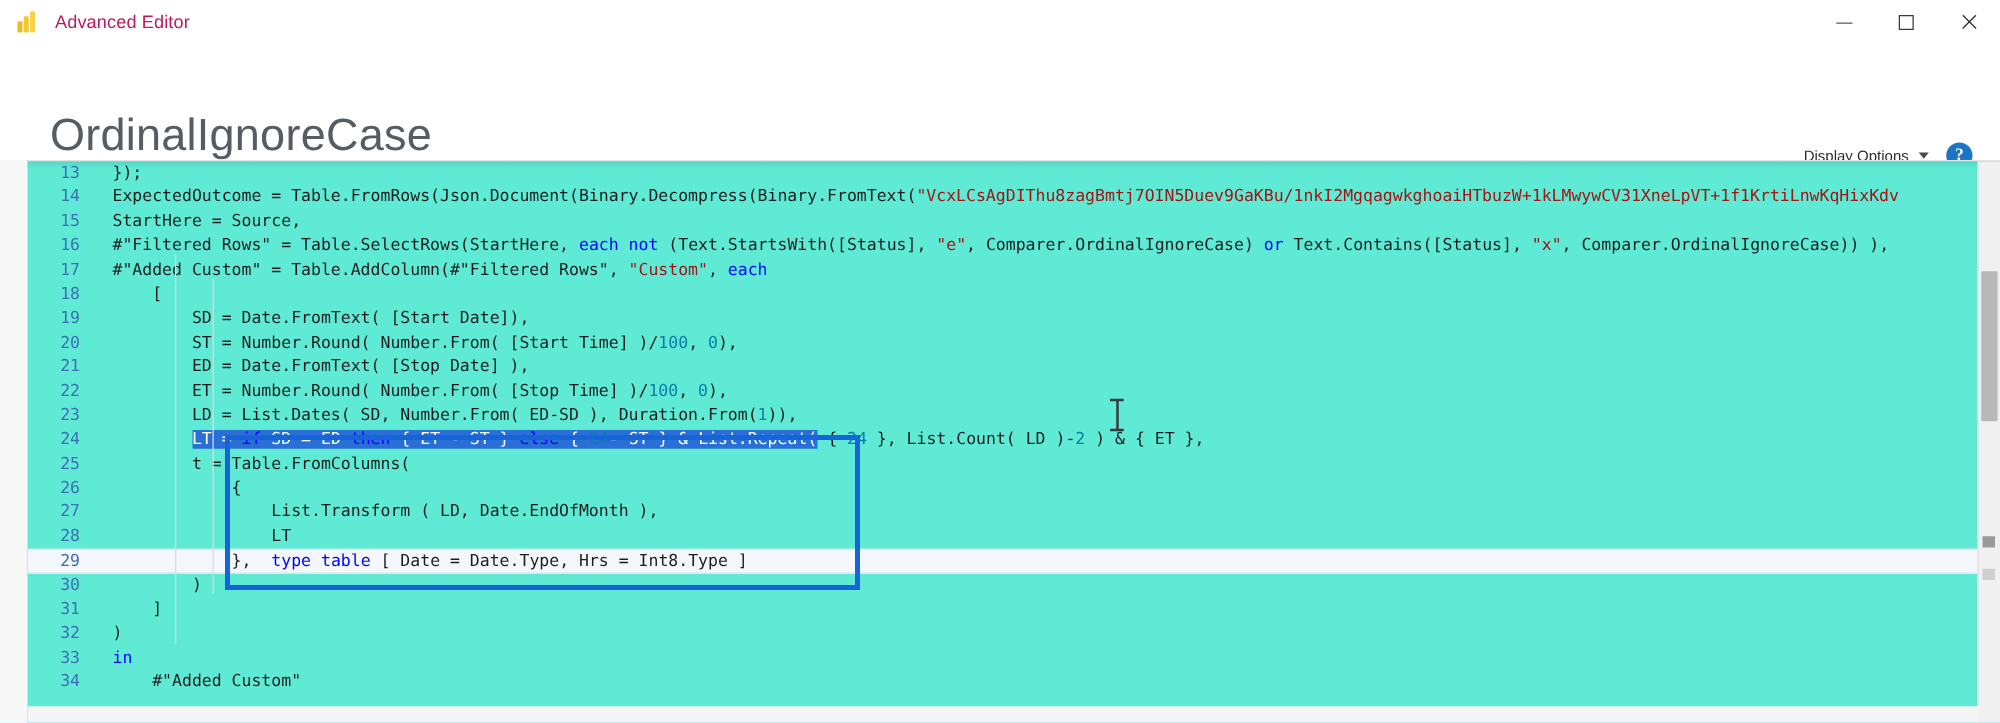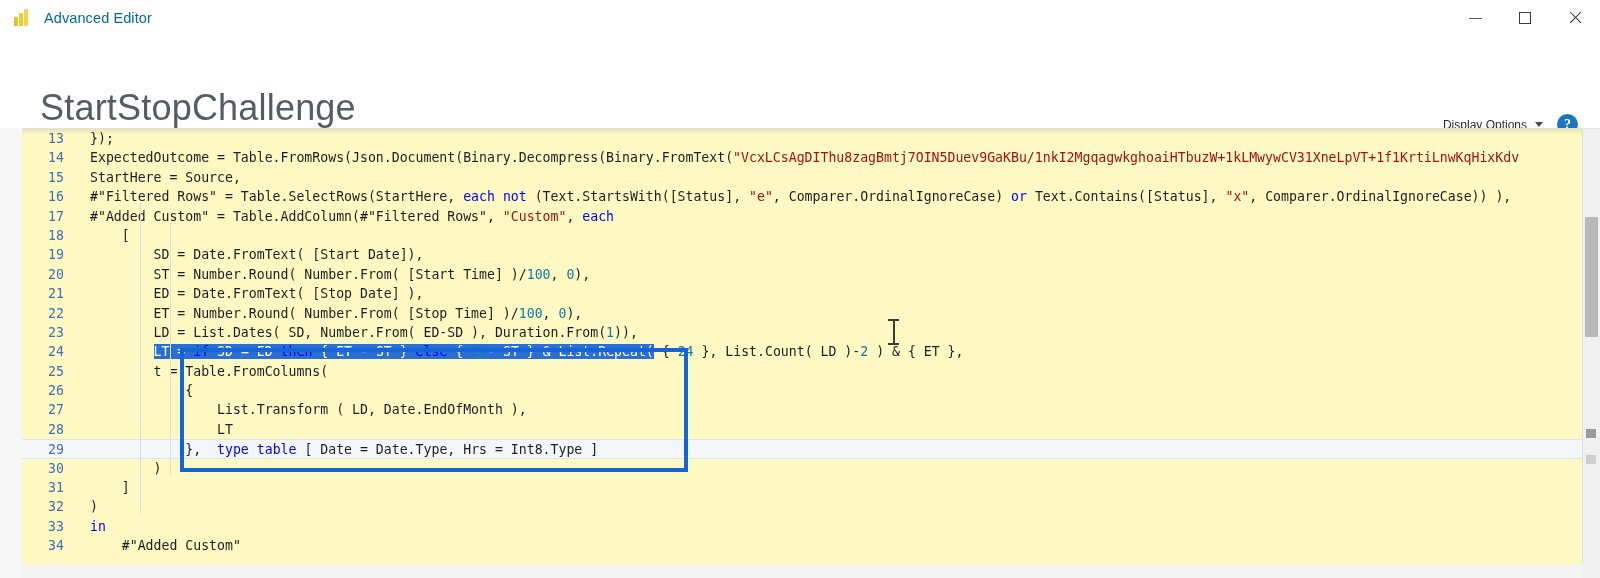--- a/index.html
+++ b/index.html
@@ -41,21 +41,21 @@
     bottom: 1px;
     background: #f2c811;
     display: block;
     border-radius: 1px;
   }
   .app-icon i.b1 { left: 0px;  width: 4px; height: 9px;  background:#e8bf22; }
   .app-icon i.b2 { left: 5px;  width: 4px; height: 13px; background:#f0c92e; }
   .app-icon i.b3 { left: 10px; width: 4px; height: 17px; background:#f7d246; }
   .titlebar-title {
     font-size: 14.5px;
-    color: #0369a1;
+    color: #be185d;
     letter-spacing: 0.1px;
   }
   .winbuttons {
     position: absolute;
     right: 0;
     top: 0;
     height: 36px;
     display: flex;
     align-items: center;
   }
@@ -153,21 +153,21 @@
     cursor: pointer;
   }
 
   
   .editor-wrap {
     position: absolute;
     left: 22px;
     right: 0px;
     top: 128px;
     bottom: 0;
-    background: #fef9c3;
+    background: #5eead4;
     border-top: 1px solid #e3e3e3;
     overflow: hidden;
   }
   .editor {
     position: absolute;
     inset: 0;
     overflow: hidden;
     font-family: "DejaVu Sans Mono", "Liberation Mono", monospace;
     font-size: 13.2px;
     line-height: 19.4px;
@@ -330,21 +330,21 @@
     <div class="winbtn" title="Maximize">
       <span class="glyph-max"></span>
     </div>
     <div class="winbtn close" title="Close">
       <span class="glyph-close"></span>
     </div>
   </div>
 </div>
 
 <div class="header">
-  <div class="query-name">StartStopChallenge</div>
+  <div class="query-name">OrdinalIgnoreCase</div>
   <div class="header-right">
     <div class="display-options">
       <span>Display Options</span>
       <span class="caret-down"></span>
     </div>
     <div class="help-icon">?</div>
   </div>
 </div>
 
 <div class="page-left-rail"></div>

